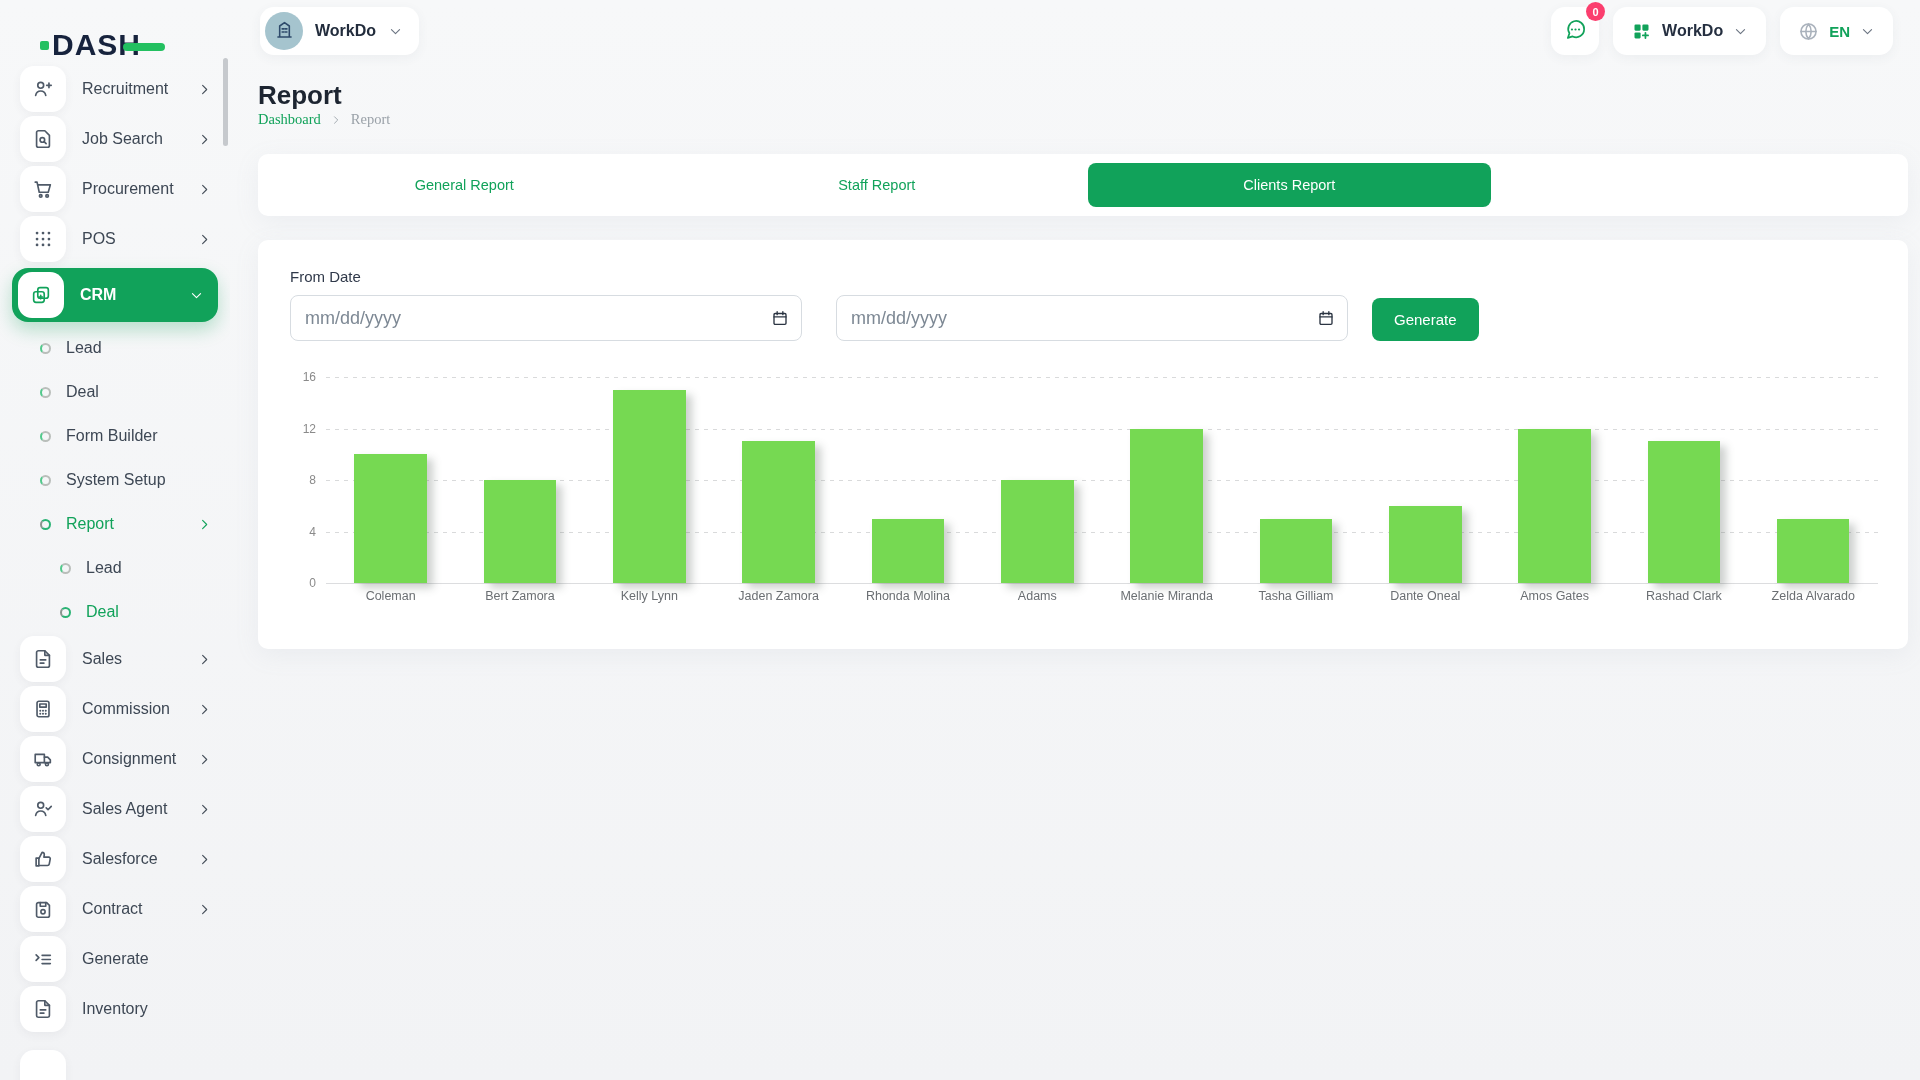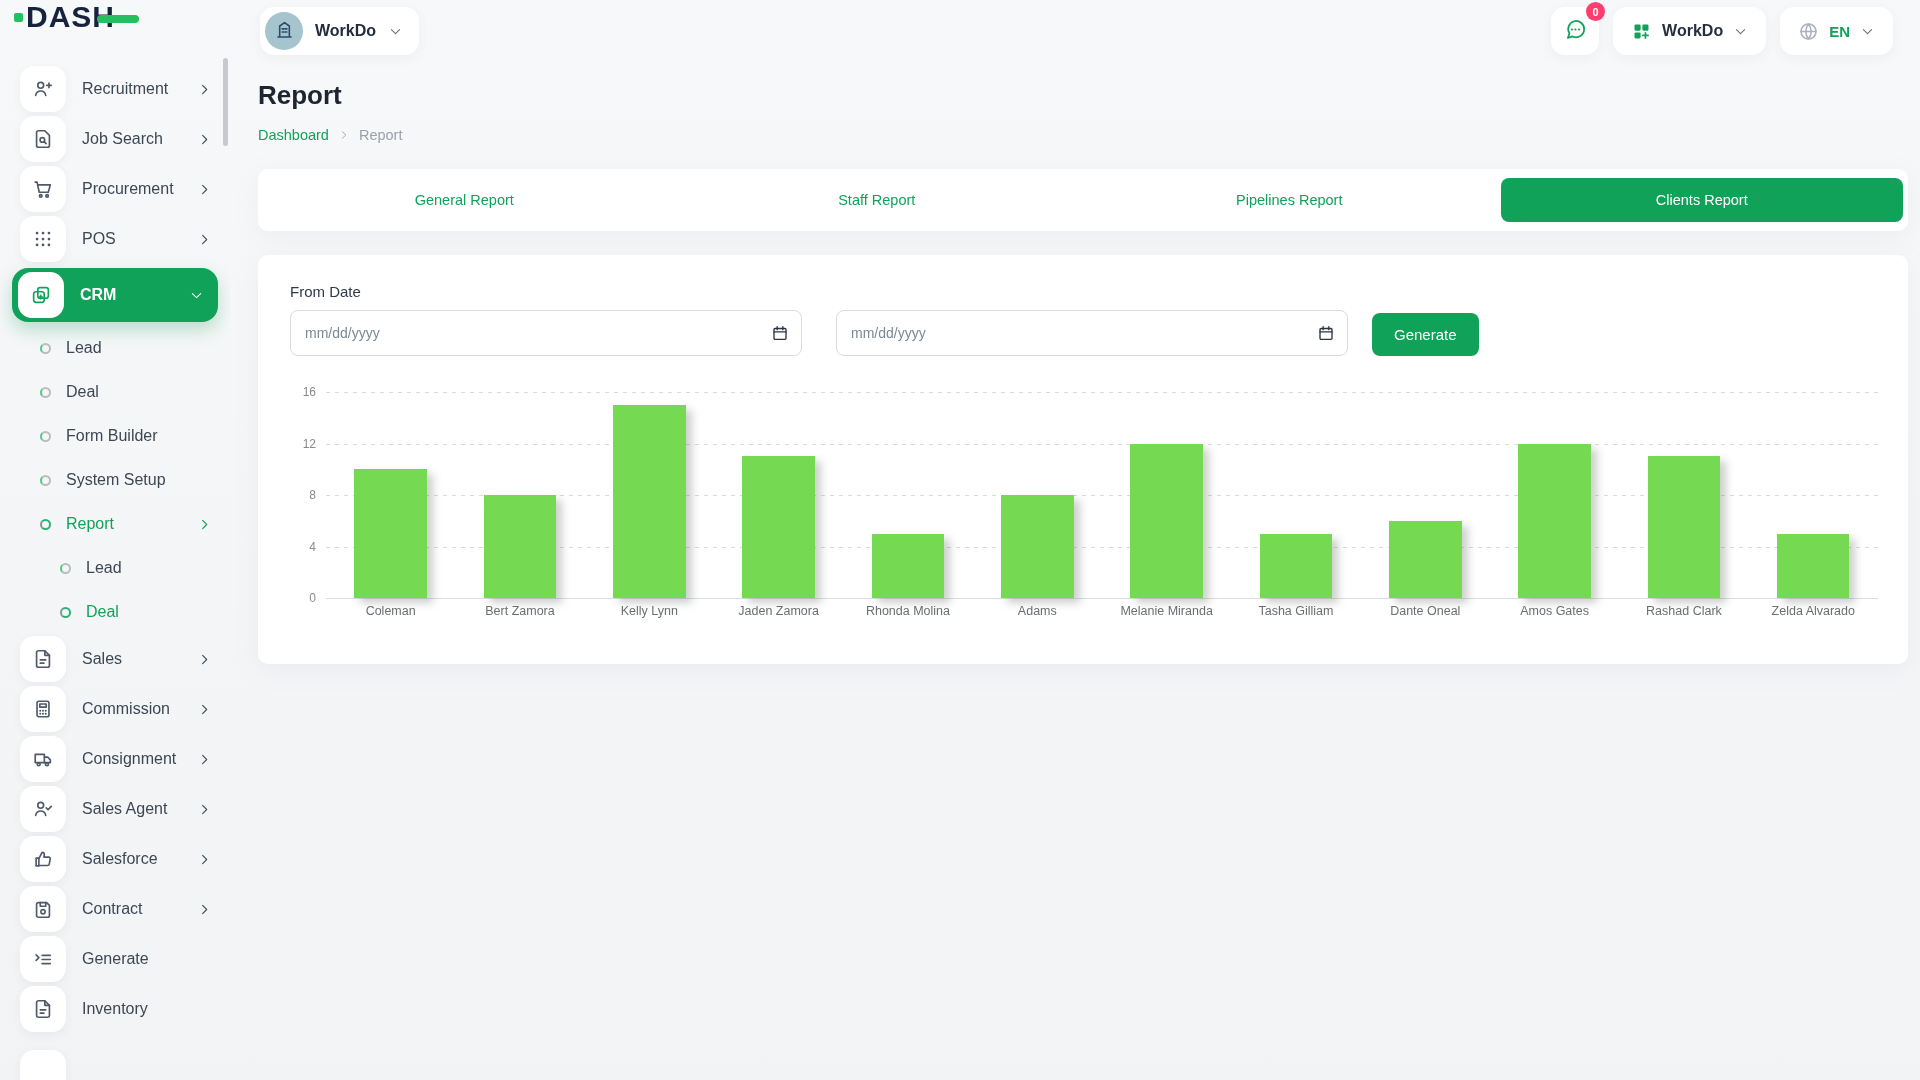--- a/index.html
+++ b/index.html
@@ -6,21 +6,21 @@
   html,body { width:1920px; height:1080px; overflow:hidden; }
   body {
     font-family:"Liberation Sans", sans-serif;
     background:linear-gradient(180deg,#f7f8f9 0%,#f2f3f5 100%);
     color:#2b3442;
   }
   .app { display:flex; width:1920px; height:1080px; }
 
   
   .sidebar { width:230px; flex:none; position:relative; }
-  .logo-wrap { height:62px; display:flex; align-items:flex-start; padding-left:26px; }
+  .logo-wrap { height:62px; display:flex; align-items:flex-end; padding-left:52px; }
   .logo-text { font-size:30px; font-weight:900; color:#17233d; letter-spacing:1px; position:relative; }
   .logo-text::before { content:""; position:absolute; left:-12px; top:13px; width:9px; height:9px; background:#23c060; border-radius:2px; }
   .logo-text::after { content:""; position:absolute; right:-24px; top:15px; width:42px; height:8px; background:#23c060; border-radius:4px; }
   .sidebar-scrollthumb { position:absolute; top:58px; right:2px; width:5px; height:88px; background:#c6c9cd; border-radius:3px; }
   .sidebar-nav { height:calc(100% - 56px); overflow:hidden; padding-top:2px; }
   .nav-item { height:50px; display:flex; align-items:center; padding-left:20px; padding-right:18px; cursor:pointer; }
   .nav-item.two-line { height:64px; }
   .nav-icon { width:46px; height:46px; flex:none; background:#fff; border-radius:14px; display:flex; align-items:center; justify-content:center; color:#4f5a68; box-shadow:0 3px 10px rgba(60,72,88,.06); margin-right:16px; }
   .nav-icon svg { width:22px; height:22px; }
   .nav-label { flex:1; font-size:16px; color:#3d4754; line-height:1.15; }
@@ -55,39 +55,39 @@
   .badge { position:absolute; top:-5px; right:-6px; min-width:19px; height:19px; border-radius:10px; background:#fb3e6e; color:#fff; font-size:11px; font-weight:700; display:flex; align-items:center; justify-content:center; padding:0 5px; }
   .btn-pill { padding:0 18px; gap:10px; }
   .btn-pill .g-icon { display:flex; color:#11a25a; }
   .btn-pill .g-icon svg { width:21px; height:21px; }
   .btn-pill .gray-icon { color:#aab2bc; }
   .btn-pill .pill-label { font-size:16px; font-weight:600; color:#252f40; }
   .btn-pill .lang-label { color:#11a25a; font-weight:700; font-size:15px;text-align:right; }
 
   .content { padding:18px 12px 0 28px; flex:1; }
   .page-title { font-size:26px; font-weight:700; color:#1d2531; }
-  .breadcrumb { display:flex; align-items:center; gap:9px; margin-top:16px; font-size:14.5px; }
+  .breadcrumb { display:flex; align-items:center; gap:9px; margin-top:0; font-size:14.5px;font-family:Liberation Serif, serif; }
   .breadcrumb .bc-link { color:#11a25a; text-decoration:none; cursor:pointer; }
   .breadcrumb .bc-sep { color:#9aa1a8; display:flex; }
   .breadcrumb .bc-sep svg { width:12px; height:12px; }
   .breadcrumb .bc-current { color:#9aa1a8; }
 
   .card { background:#fff; border-radius:10px; box-shadow:0 6px 24px rgba(150,160,175,.10); }
   .tabs-card { margin-top:26px; height:62px; display:grid; grid-template-columns:1fr 1fr 1fr 1fr; align-items:center; }
   .tab { display:flex; align-items:center; justify-content:center; height:100%; font-size:14.5px; color:#11a25a; cursor:pointer; }
   .tab.active-wrap { padding:9px 5px; }
   .tab-active-btn { background:#11a25a; color:#fff; width:100%; height:100%; border-radius:8px; display:flex; align-items:center; justify-content:center; font-size:14.5px; cursor:pointer; }
 
   .report-card { margin-top:24px; padding:28px 30px 46px 32px; }
   .filter-row { display:flex; align-items:flex-end; }
   .field { width:512px; }
   .field + .field { margin-left:34px; }
   .field-label { font-size:15px; color:#30394a; margin-bottom:10px; }
   .date-input-wrap { position:relative; }
-  .date-input { width:100%; height:46px; border:1px solid #d7dce1; border-radius:8px; padding:0 40px 0 14px; font-size:14px; color:#707b87; font-family:"Liberation Sans", sans-serif; background:#fff; outline:none; }
+  .date-input { width:100%; height:46px; border:1px solid #d7dce1; border-radius:8px; padding:0 40px 0 14px; font-size:18px; color:#707b87; font-family:"Liberation Sans", sans-serif; background:#fff; outline:none; }
   .date-input::placeholder { color:#7d8894; }
   .cal-icon { position:absolute; right:13px; top:14px; color:#2b3442; display:flex; }
   .cal-icon svg { width:18px; height:18px; }
   .generate-btn { margin-left:24px; height:43px; padding:0 22px; background:#11a25a; color:#fff; border:none; border-radius:8px; font-size:15px; font-family:"Liberation Sans", sans-serif; cursor:pointer; }
 
   
   .chart { margin-top:36px; position:relative; padding-left:36px; }
   .plot { height:206px; position:relative; }
   .gridline { position:absolute; left:0; right:0; height:1px; background:repeating-linear-gradient(90deg,#d9dadb 0 4px,transparent 4px 9px); }
   .gridline.base { background:#dcdddf; }
@@ -405,21 +405,20 @@
             <svg viewBox="0 0 24 24" fill="none" stroke="currentColor" stroke-width="1.8" stroke-linecap="round" stroke-linejoin="round">
               <polyline points="9 5.5 15.5 12 9 18.5"></polyline>
             </svg>
           </span>
         <span class="bc-current">Report</span>
       </div>
 
       <div class="card tabs-card">
         <div class="tab">General Report</div>
         <div class="tab">Staff Report</div>
-        <div class="tab">Pipelines Report</div>
         <div class="tab active-wrap">
           <div class="tab-active-btn">Clients Report</div>
         </div>
       </div>
 
       <div class="card report-card">
         <div class="filter-row">
           <div class="field">
             <div class="field-label">From Date</div>
             <div class="date-input-wrap">

